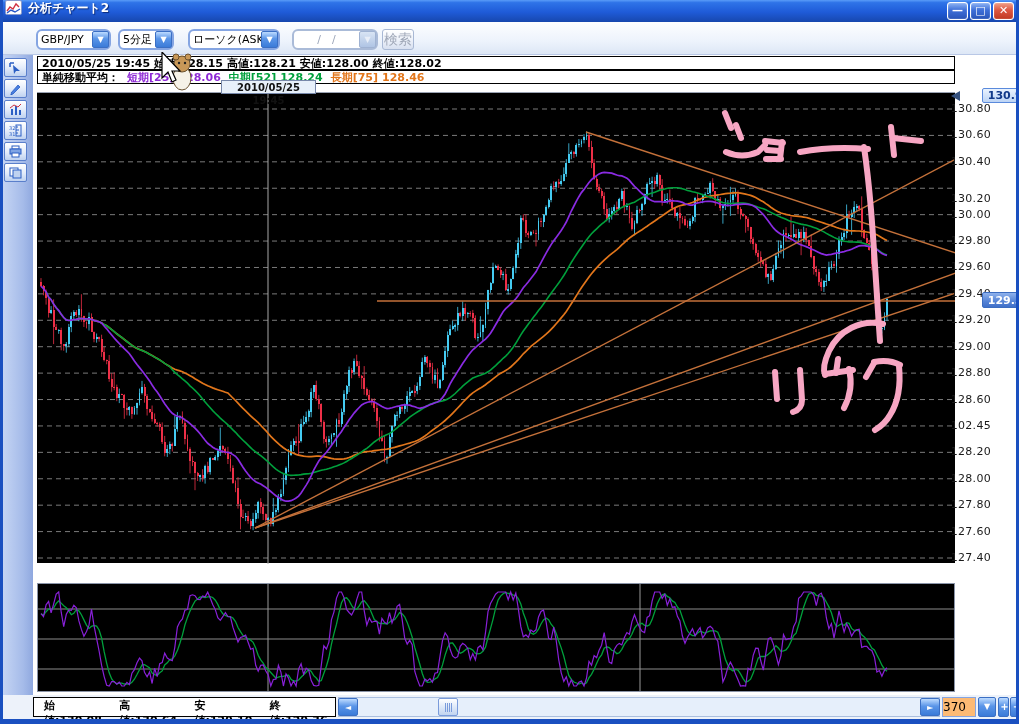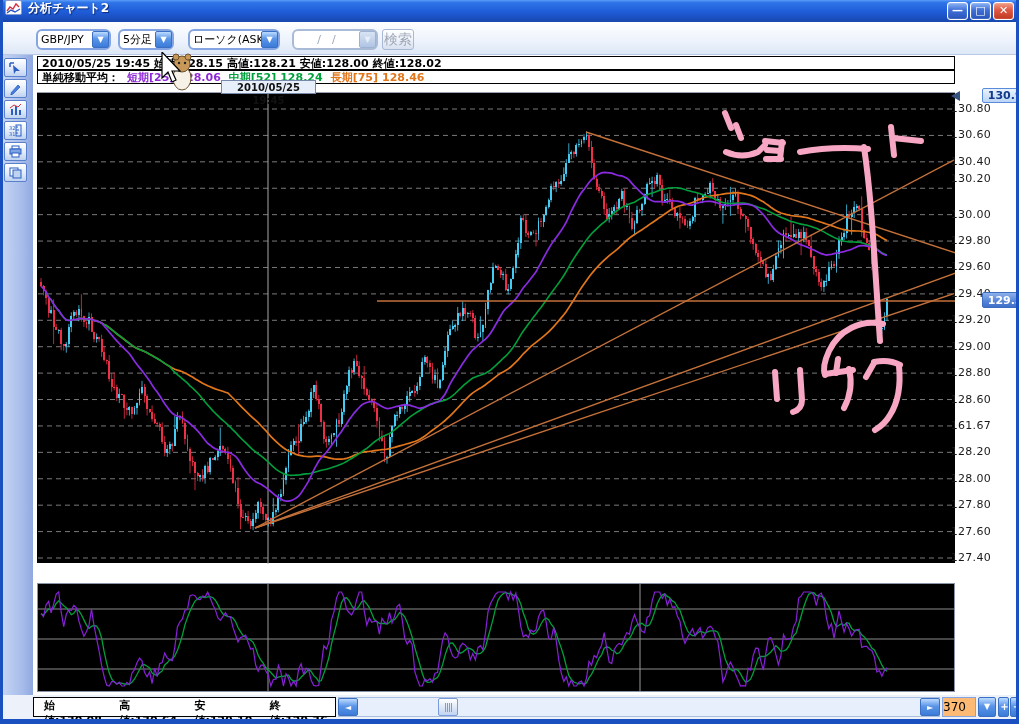--- a/index.html
+++ b/index.html
@@ -570,30 +570,30 @@
           <path d="M871,362 l-8,14" stroke="#F7A6C3" stroke-width="6" fill="none" stroke-linecap="round" stroke-linejoin="round"></path>
           <path d="M871,361 q15,-3 26,3" stroke="#F7A6C3" stroke-width="6" fill="none" stroke-linecap="round" stroke-linejoin="round"></path>
           <path d="M896,365 q3,30 -9,49 q-5,9 -15,15" stroke="#F7A6C3" stroke-width="6" fill="none" stroke-linecap="round" stroke-linejoin="round"></path>
         </svg>
     </div>
 
     <div class="axiscol" id="price-axis">
         <div class="ticklabel" style="top: 10px;">130.80</div>
         <div class="ticklabel" style="top: 36.412px;">130.60</div>
         <div class="ticklabel" style="top: 62.824px;">130.40</div>
-        <div class="ticklabel" style="top: 80px;">130.20</div>
+        <div class="ticklabel" style="top: 100px;">130.20</div>
         <div class="ticklabel" style="top: 115.648px;">130.00</div>
         <div class="ticklabel" style="top: 142.06px;">129.80</div>
         <div class="ticklabel" style="top: 168.472px;">129.60</div>
         <div class="ticklabel" style="top: 194.884px;">129.40</div>
         <div class="ticklabel" style="top: 221.296px;">129.20</div>
         <div class="ticklabel" style="top: 247.708px;">129.00</div>
         <div class="ticklabel" style="top: 274.12px;">128.80</div>
         <div class="ticklabel" style="top: 300.532px;">128.60</div>
-        <div class="ticklabel" style="top: 326.944px;">161.67</div>
+        <div class="ticklabel" style="top: 326.944px;">102.45</div>
         <div class="ticklabel" style="top: 353.356px;">128.20</div>
         <div class="ticklabel" style="top: 379.768px;">128.00</div>
         <div class="ticklabel" style="top: 406.18px;">127.80</div>
         <div class="ticklabel" style="top: 432.592px;">127.60</div>
         <div class="ticklabel" style="top: 459.004px;">127.40</div>
       </div>
     <div class="marker-left"></div>
     <div class="badge top">130.90</div>
     <div class="badge cur">129.36</div>
 

